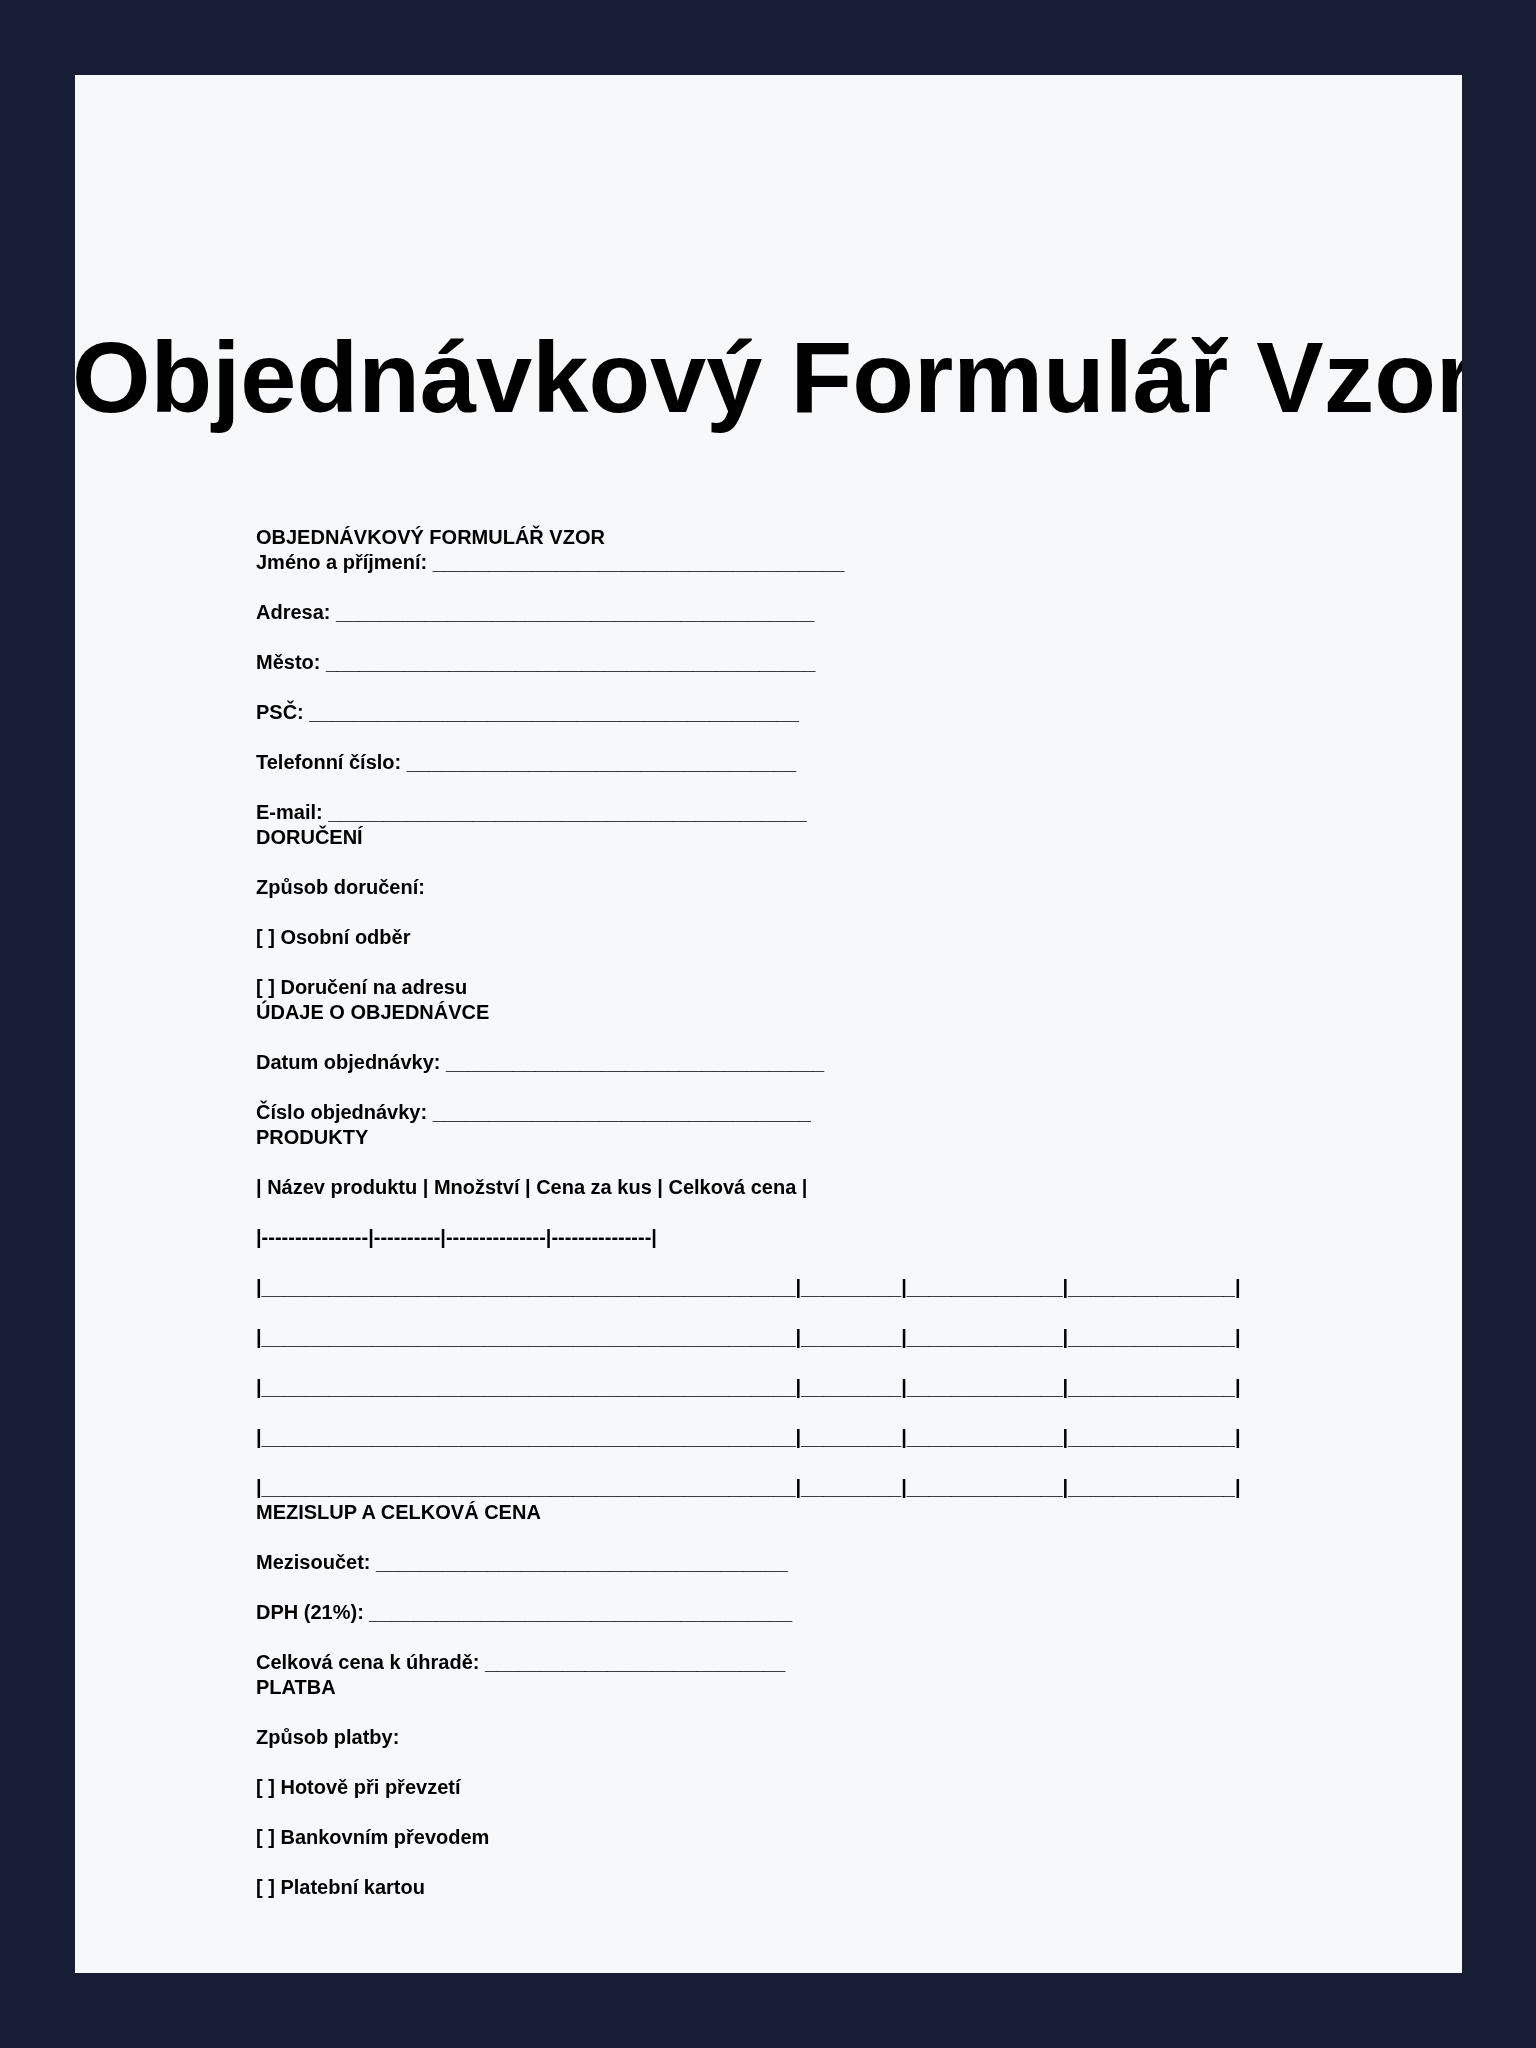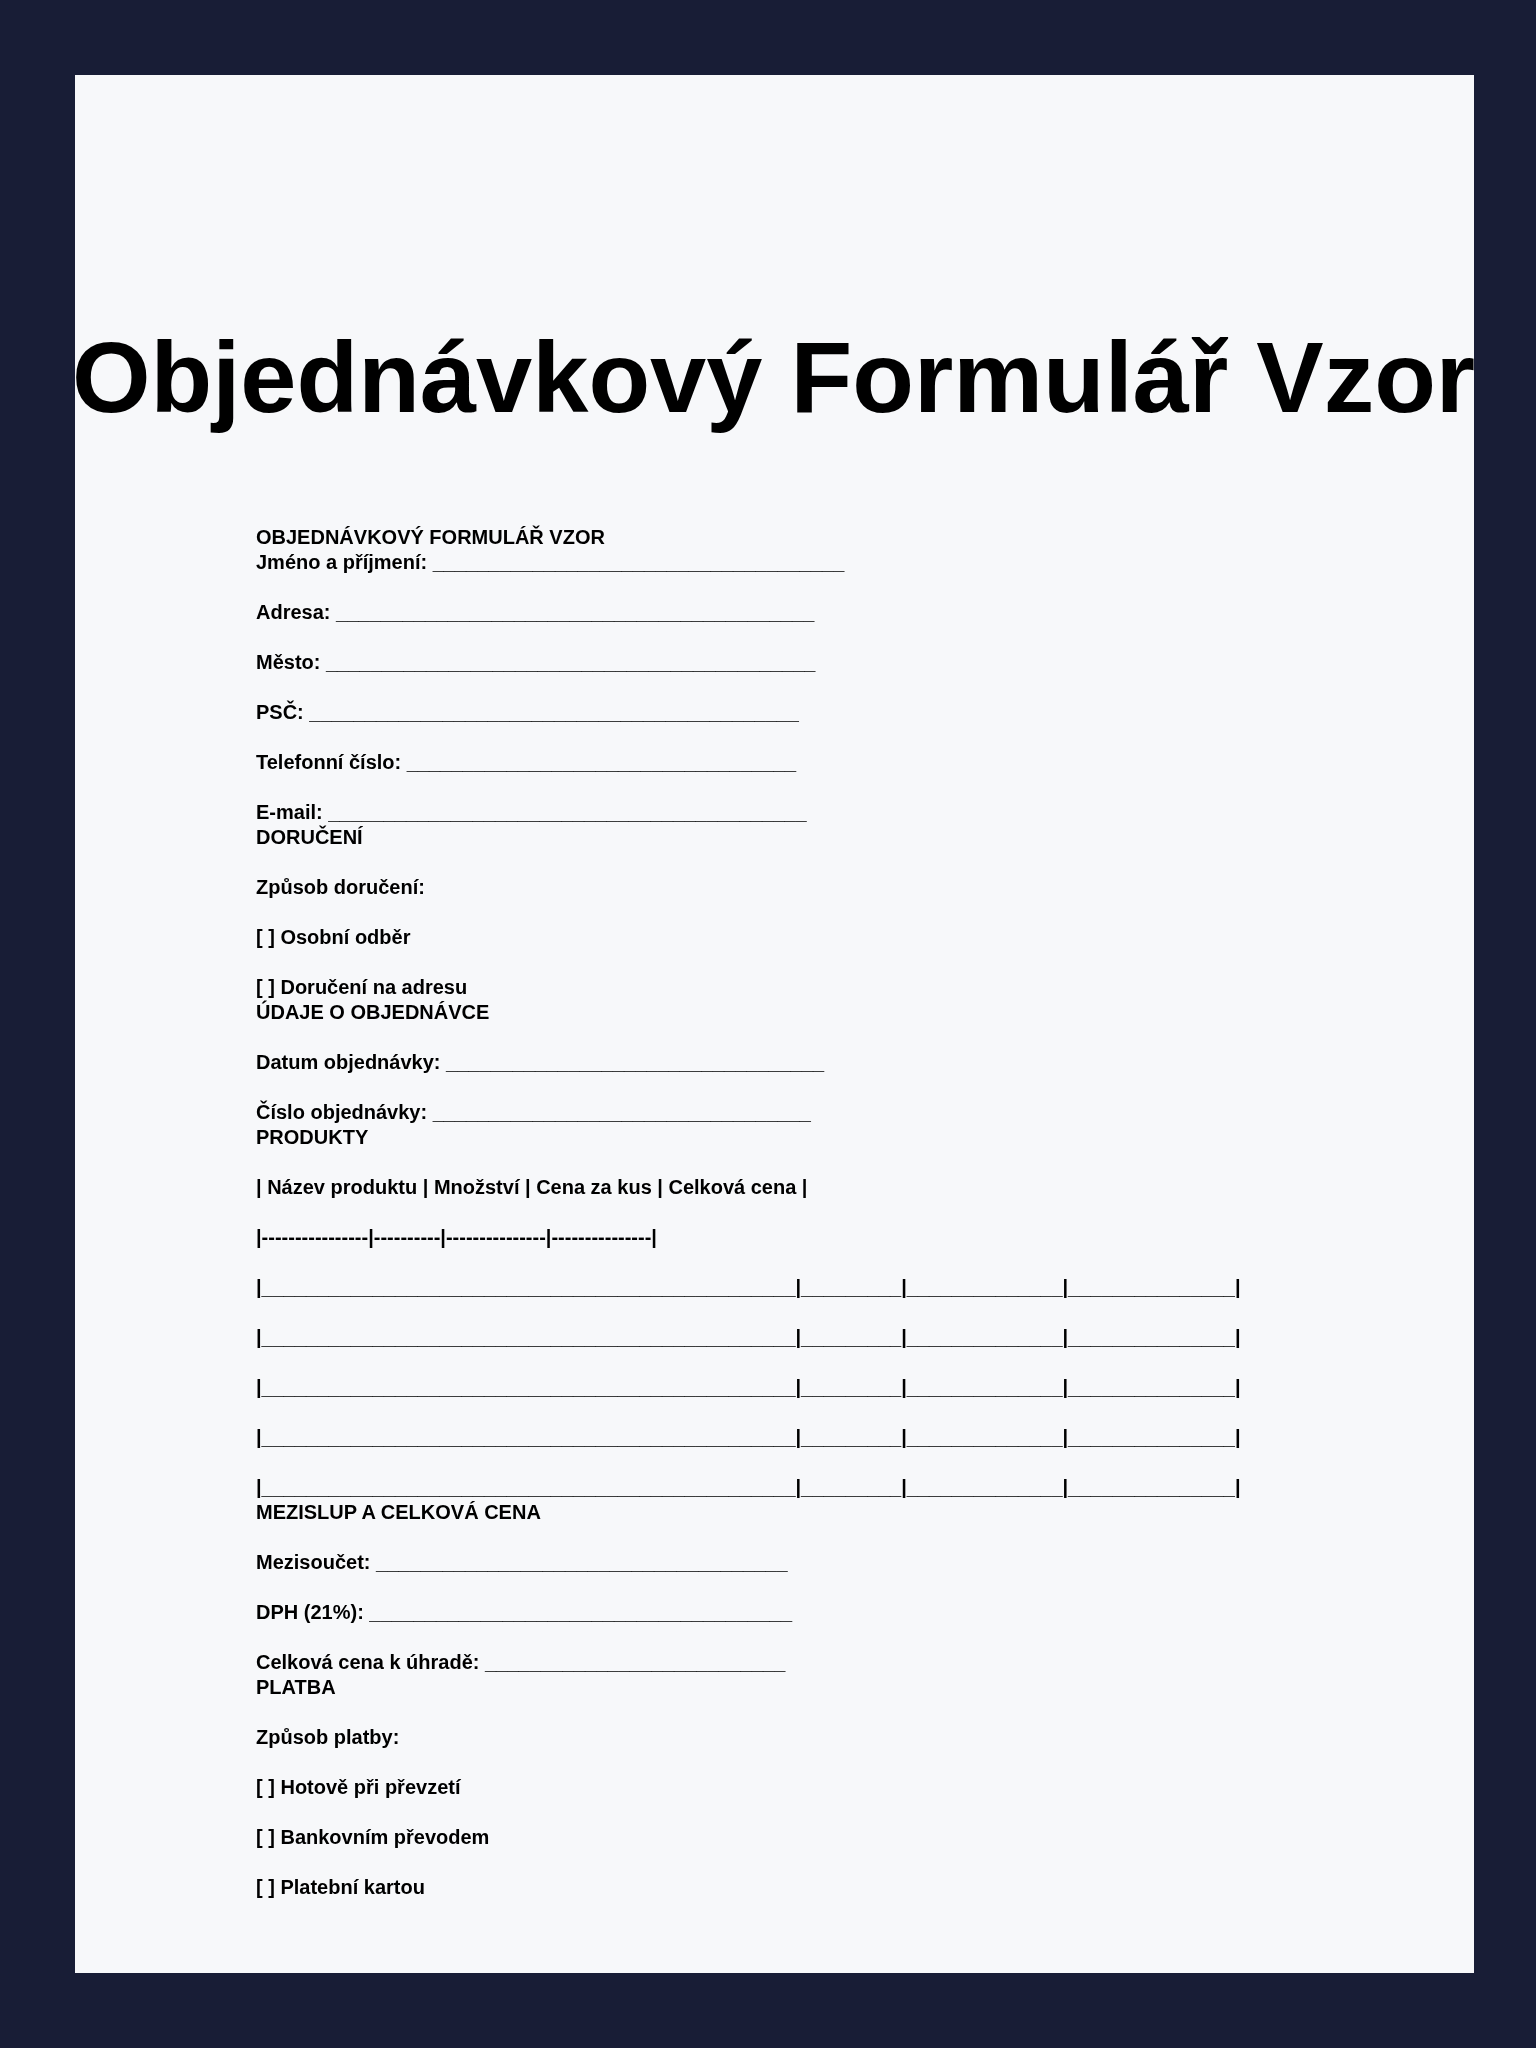--- a/index.html
+++ b/index.html
@@ -12,21 +12,20 @@
     overflow: hidden;
   }
   .sheet {
     position: absolute;
     left: 75px;
     top: 75px;
     width: 1387px;
     height: 1898px;
     background: #f7f8fa;
     overflow: hidden;
-    padding-left: 12px;
   }
   .doc-title {
     position: absolute;
     left: -3px;
     top: 252px;
     font-weight: bold;
     font-size: 101px;
     line-height: 1;
     color: #000;
     white-space: nowrap;

